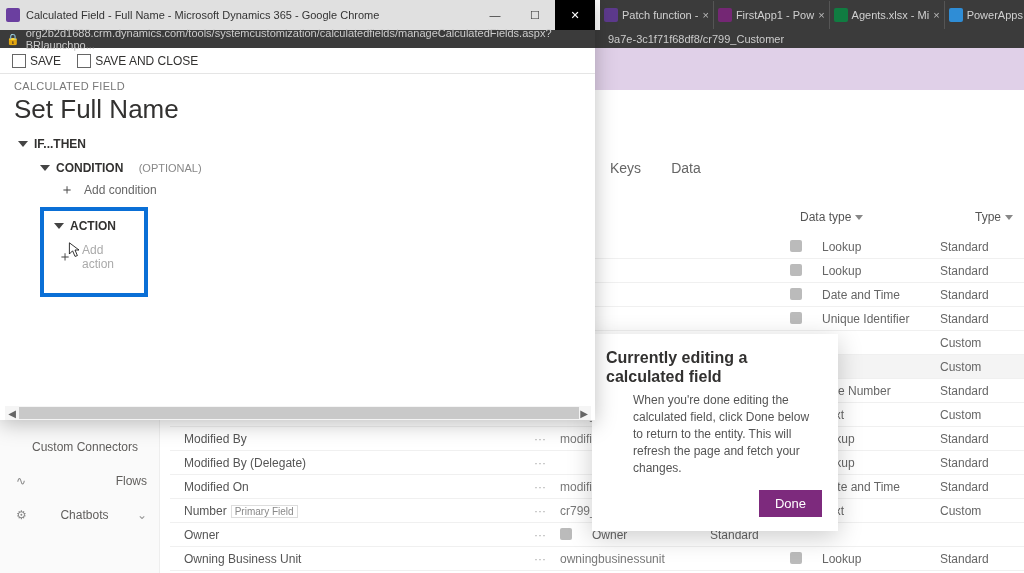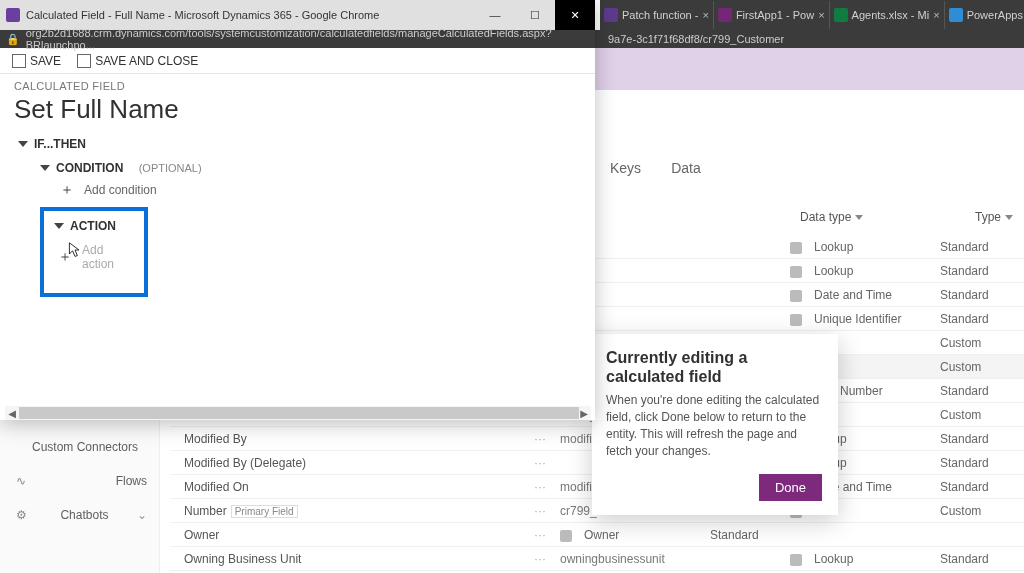--- a/index.html
+++ b/index.html
@@ -23,28 +23,28 @@
   .bg-tabs2 { position: absolute; left: 450px; top: 40px; display: flex; gap: 30px; font-size: 14px; color: #666; }
   .bg-colheads { position: absolute; left: 640px; top: 90px; width: 220px; display: flex; justify-content: space-between; font-size: 12px; color: #555; }
   .bg-col-type { position: absolute; left: 815px; top: 90px; font-size: 12px; color: #555; }
   .bg-table { position: absolute; left: 10px; top: 115px; width: 854px; }
   .bg-row { display: flex; height: 24px; align-items: center; border-bottom: 1px solid #f0f0f0; font-size: 12px; color: #555; }
   .bg-row.sel { background: #f4f4f4; }
   .c1 { width: 350px; padding-left: 14px; }
   .c1 .pf { font-size: 10px; color: #888; border: 1px solid #ddd; padding: 0 3px; margin-left: 4px; }
   .c2 { width: 40px; text-align: center; color: #aaa; }
   .c3 { width: 230px; color: #787878; }
-  .c4 { width: 150px; color: #666; display: flex; align-items: flex-end; gap: 12px; }
+  .c4 { width: 150px; color: #666; display: flex; align-items: flex-start; gap: 20px; }
   .c4 .fi { width: 12px; height: 12px; background: #bbb; border-radius: 2px; display:inline-block; }
   .c5 { flex: 1; color: #666; }
 
   
   .callout { position: absolute; left: 592px; top: 334px; width: 246px; background: #fff; box-shadow: 0 6px 24px rgba(0,0,0,.2); padding: 14px 16px 14px 14px; font-size: 13px; z-index: 50; }
   .callout h3 { font-size: 16px; font-weight: 600; margin-bottom: 6px; line-height: 1.2; }
-  .callout p { font-size: 12px; color: #555; line-height: 1.4; margin-bottom: 14px; }
+  .callout p { font-size: 12px; color: #555; line-height: 1.4; margin-bottom: 14px; margin-left: 27px; }
   .callout .done { float: right; background: #7d2a7d; color: #fff; border: none; padding: 6px 16px; font-size: 13px; cursor: pointer; }
 
   
   .fg-window { position: absolute; left: 0; top: 0; width: 595px; height: 420px; background: #fff; box-shadow: 0 4px 20px rgba(0,0,0,.25); z-index: 100; display: flex; flex-direction: column; }
   .fg-titlebar { height: 30px; background: #e0e0e0; display: flex; align-items: center; padding: 0 0 0 6px; font-size: 11px; color: #333; }
   .fg-titlebar .ic { width: 14px; height: 14px; background: #6b3fa0; margin-right: 6px; border-radius: 2px; }
   .fg-titlebar .spacer { flex: 1; }
   .fg-winbtn { width: 40px; height: 30px; display: flex; align-items: center; justify-content: center; color: #333; }
   .fg-winbtn.close { color: #fff; background: #000; }
   .fg-urlbar { height: 18px; background: #3b3b3b; color: #ccc; font-size: 11px; display: flex; align-items: center; padding: 0 6px; }

